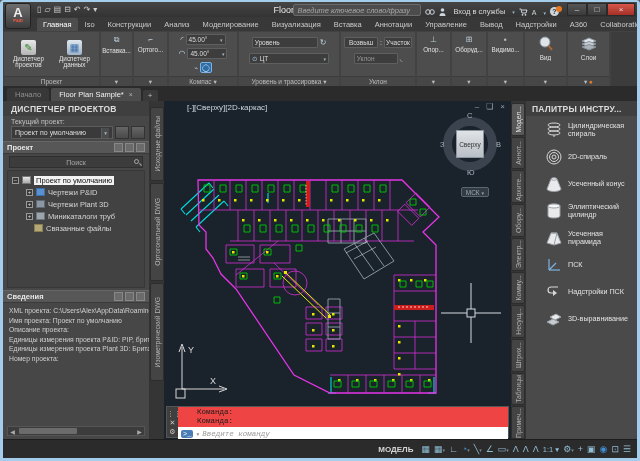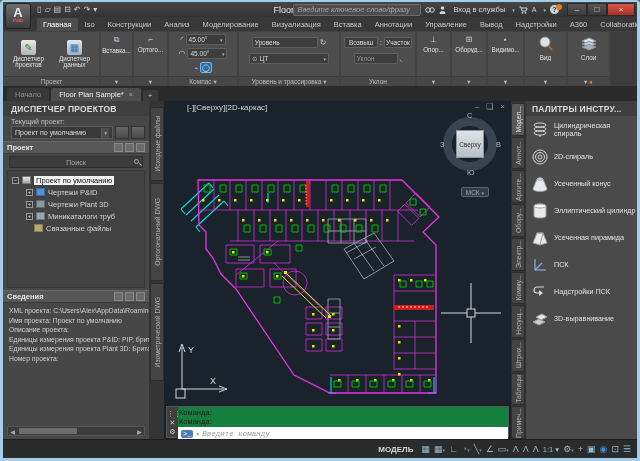--- a/index.html
+++ b/index.html
@@ -10,21 +10,21 @@
          display:flex; flex-direction:column; }
   
   .titlebar { height:15px; background:linear-gradient(#454545,#333); display:flex; align-items:center; position:relative; flex:0 0 15px; }
   .appbtn { position:absolute; left:2px; top:1px; width:26px; height:26px; z-index:5;
             background:linear-gradient(#6e6e6e,#3c3c3c); border:1px solid #222; border-radius:3px;
             color:#eee; font-weight:bold; font-size:13px; text-align:center; line-height:18px; }
   .appbtn small { display:block; font-size:4px; color:#ff5a3c; line-height:3px; margin-top:-3px; }
   .qat { display:flex; gap:3px; margin-left:34px; color:#cfcfcf; font-size:8px; align-items:center; }
   .qat span { cursor:default; }
   .t-title { position:absolute; left:0; right:0; text-align:center; color:#e8e8e8; font-size:9px; top:3px; pointer-events:none; }
-  .t-right { position:absolute; right:2px; top:1px; display:flex; align-items:center; gap:4px; }
+  .t-right { position:absolute; right:2px; top:1px; display:flex; align-items:flex-end; gap:4px; }
   .t-search { width:128px; height:12px; background:#4c4c4c; border:1px solid #6a6a6a; border-radius:2px;
               color:#bbb; font-size:7.5px; font-style:italic; padding:0 3px; }
   .t-search::placeholder { color:#a5a5a5; font-style:italic; }
   .t-ico { color:#cdd5db; font-size:8px; display:flex; align-items:center; gap:7px; }
   .signin { color:#d8d8d8; font-size:7.5px; }
   .winbtns { display:flex; margin-left:4px; }
   .winbtns span { width:20px; height:13px; font-size:8px; color:#ddd; text-align:center; line-height:12px;
                   background:linear-gradient(#565656,#3a3a3a); border:1px solid #2a2a2a; }
   .winbtns .close { width:28px; background:linear-gradient(#d8574a,#a33028); }
   
@@ -108,29 +108,29 @@
   .vc-l { position:absolute; color:#aab6c0; font-size:7.5px; }
   .wcsbtn { position:absolute; right:22px; top:86px; background:#323a44; border:1px solid #5a6672; color:#9aa6b2;
             font-size:6.5px; padding:0 4px; border-radius:2px; height:10px; line-height:9px; }
   .plan { position:absolute; left:14px; top:78px; }
   .ucs { position:absolute; left:8px; top:238px; }
   .cross { position:absolute; left:277px; top:182px; }
   
   .cmdwin { position:absolute; left:2px; bottom:1px; width:343px; height:32px; display:flex; background:#3f3f3f; border:1px solid #555; }
   .cmdgrip { width:11px; flex:0 0 11px; background:#3f3f3f; color:#c5c5c5; font-size:7px; text-align:center; padding-top:2px; line-height:9px; }
   .cmdbody { flex:1; display:flex; flex-direction:column; }
-  .cmdhist { flex:1; background:#15803d; color:#1c1c1c; font-family:Liberation Sans, sans-serif; font-size:7.5px; padding:1px 1px; line-height:9px; }
+  .cmdhist { flex:1; background:#ef4444; color:#1c1c1c; font-family:Liberation Mono, monospace; font-size:7.5px; padding:1px 19px; line-height:9px; }
   .cmdinput { height:13px; flex:0 0 13px; background:#fff; display:flex; align-items:center; gap:3px; padding:0 3px; }
   .chip { background:#4a7db5; color:#fff; font-size:7px; padding:0 2px; border-radius:2px; font-family:"Liberation Mono", monospace; }
   .cmdcar { color:#888; font-size:5.5px; }
   .cmdph { color:#9a9a9a; font-size:7.5px; font-style:italic; font-family:"Liberation Mono", monospace; }
   
   .rpal { width:112px; flex:0 0 112px; background:#4a4a4a; border-left:1px solid #333; display:flex; flex-direction:column; }
   .rpal .paltitle { padding-left:6px; }
-  .tpitem { display:flex; align-items:center; gap:5px; height:27px; padding-left:5px; }
+  .tpitem { display:flex; align-items:center; gap:5px; height:27px; padding-left:19px; }
   .tpitem .tplabel { color:#e2e2e2; font-size:7.2px; line-height:8px; }
   .tpicon { width:18px; flex:0 0 18px; height:18px; }
   
   .sbar { height:19px; flex:0 0 19px; background:#2b2b2b; border-top:1px solid #1d1d1d; display:flex; align-items:center;
           justify-content:flex-end; gap:4px; padding-right:6px; }
   .sbar .model { color:#d6d6d6; font-size:8px; font-weight:bold; padding:2px 4px; }
   .sico { color:#8fbdd4; font-size:9px; line-height:14px; }
   .sico.blue { color:#3f8fd6; }
   .sico .car { color:#7a8a94; font-size:5px; }
   .scale { color:#8fbdd4; font-size:7.5px; }

